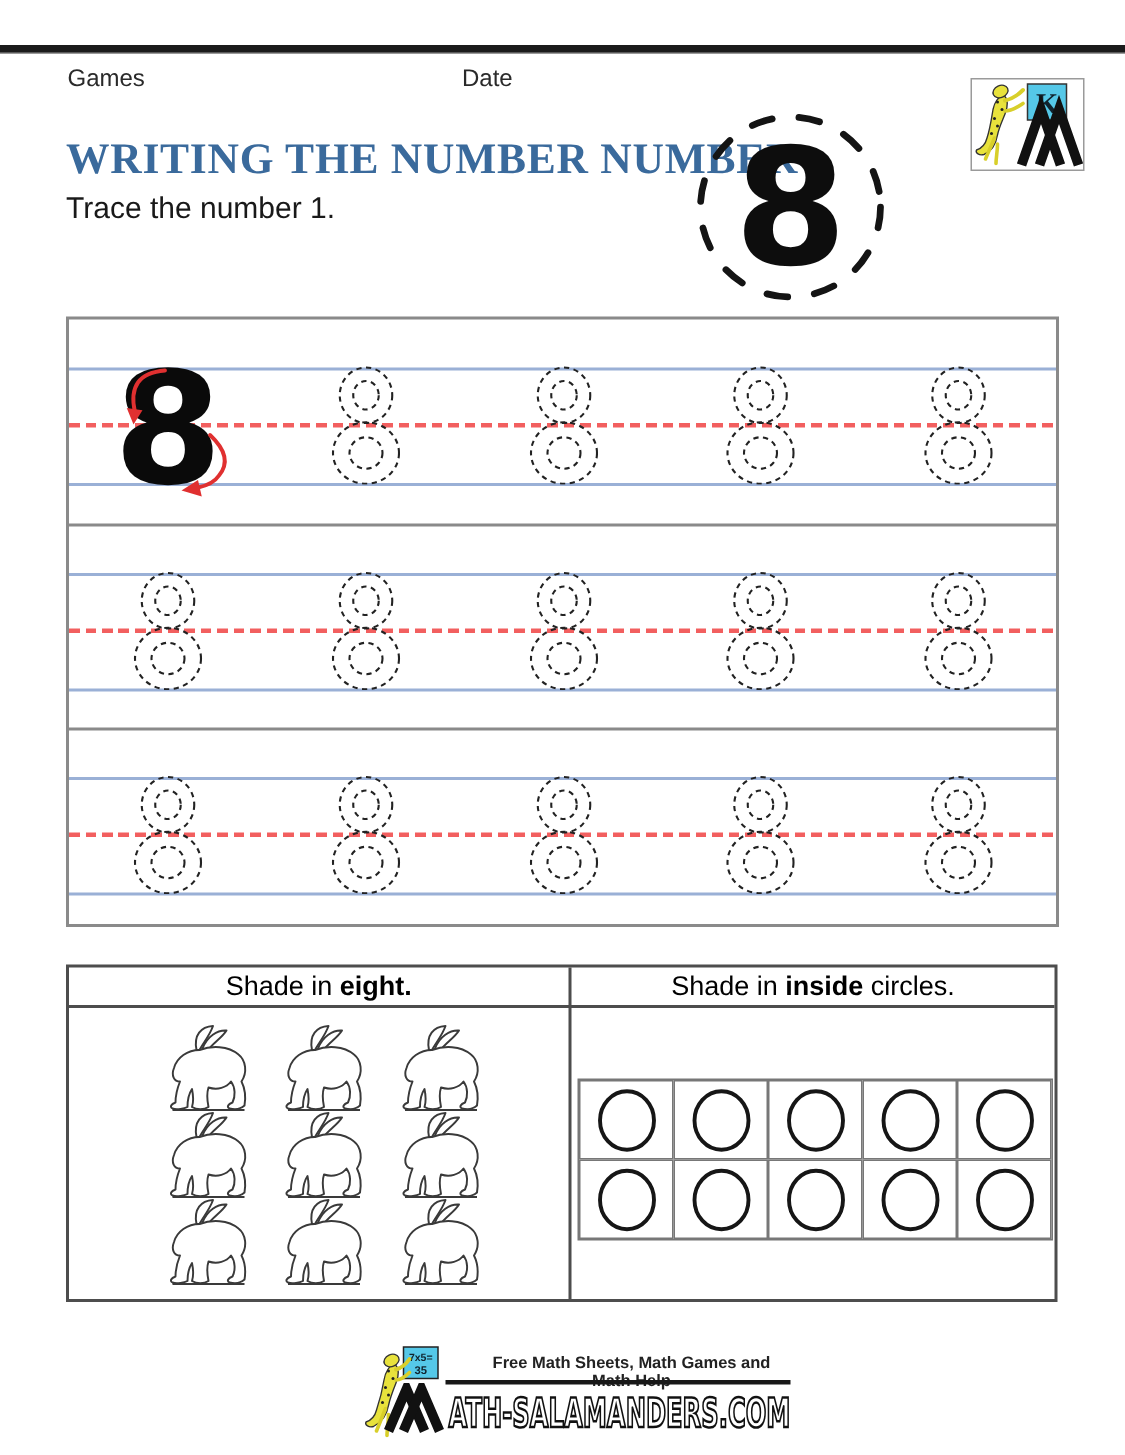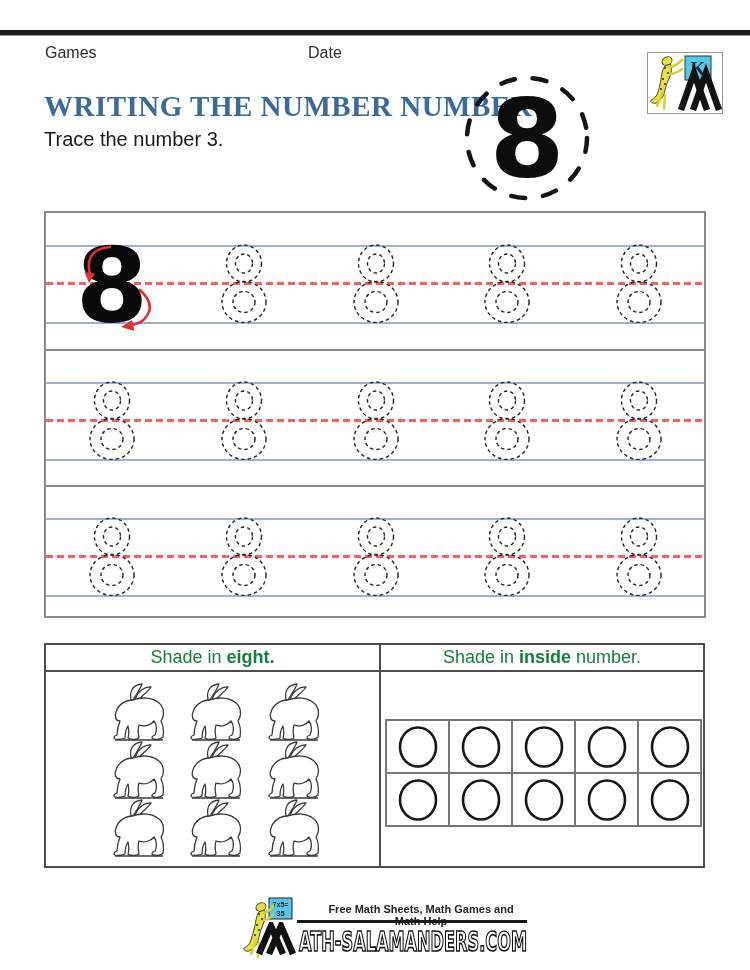--- a/index.html
+++ b/index.html
@@ -34,21 +34,21 @@
   .blue-line{position:absolute;left:0;width:100%;height:2px;background:var(--line-blue,#9ab0d6);}
   .red-line{position:absolute;left:0;width:100%;height:3px;
             background:repeating-linear-gradient(to right,var(--line-red,#f25f5f) 0 7px,rgba(0,0,0,0) 7px 11px);}
   .row-divider{position:absolute;left:0;width:100%;height:2px;background:#8a8a8a;}
   .dashed-eight{position:absolute;width:48px;height:80px;}
 
   
   #shade-box{left:44px;top:643px;width:661px;height:225px;border:2px solid #4d4d4d;box-sizing:border-box;}
   #shade-header-row{position:absolute;left:0;top:0;width:100%;height:27px;border-bottom:2px solid #4d4d4d;box-sizing:border-box;}
   #shade-vdivider{position:absolute;left:333px;top:0;width:2px;height:100%;background:#4d4d4d;}
-  .shade-header{position:absolute;top:2px;font-size:18px;color:#15803d;text-align:center;}
+  .shade-header{position:absolute;top:2px;font-size:18px;color:#000000;text-align:center;}
   #shade-header-left{left:0;width:333px;}
   #shade-header-right{left:335px;width:322px;}
   .bold{font-weight:bold;}
   .rabbit{position:absolute;width:72px;height:60px;}
 
   
   #ten-frame{position:absolute;left:339px;top:74px;width:315px;height:106px;border:1px solid #777;box-sizing:content-box;
              display:grid;grid-template-columns:repeat(5,63px);grid-template-rows:repeat(2,53px);}
   .tf-cell{border:1px solid #777;box-sizing:border-box;display:flex;align-items:center;justify-content:center;}
 
@@ -87,21 +87,21 @@
       <rect x="37" y="3" width="26" height="24" fill="#55c8e8" stroke="#333" stroke-width="1"></rect>
       <text x="50" y="22" font-family="Liberation Serif,serif" font-weight="bold" font-size="19" fill="#10232e" text-anchor="middle">K</text>
       <g>
         <polyline points="33,57 46,20 59,57" fill="none" stroke="#111" stroke-width="6.5"></polyline>
         <polyline points="45,57 58,20 71,57" fill="none" stroke="#111" stroke-width="6.5"></polyline>
       </g>
     </svg>
   </div>
 
   <div id="page-title" class="abs">WRITING THE NUMBER NUMBER</div>
-  <div id="trace-instruction" class="abs instruction">Trace the number 3.</div>
+  <div id="trace-instruction" class="abs instruction">Trace the number 1.</div>
 
   <div id="big-eight-wrap" class="abs">
     <svg width="145" height="140" viewBox="0 0 145 140">
       <ellipse cx="72" cy="70" rx="60" ry="60" fill="none" stroke="#141414" stroke-width="4.5" stroke-dasharray="14 18" stroke-linecap="round"></ellipse>
       <text x="72" y="108" text-anchor="middle" font-family="DejaVu Sans,sans-serif" font-weight="bold" font-size="108" fill="#0d0d0d">8</text>
     </svg>
   </div>
 
   <div id="practice-box" class="abs">
       <div class="row-section" style="top: 0px;">
@@ -214,21 +214,21 @@
       <div class="row-divider" style="top: 272px;"></div>
     </div>
 
   <div id="shade-box" class="abs">
     <div id="shade-header-row"></div>
     <div id="shade-vdivider"></div>
     <div id="shade-header-left" class="shade-header">
       <span>Shade in </span><span class="bold">eight.</span>
     </div>
     <div id="shade-header-right" class="shade-header">
-      <span>Shade in </span><span class="bold">inside</span><span> number.</span>
+      <span>Shade in </span><span class="bold">inside</span><span> circles.</span>
     </div>
     <div id="rabbit-grid">
         <div class="rabbit" style="left: 54px; top: 38px;"><svg width="72" height="60" viewBox="0 0 72 60">
             <g fill="#ffffff" stroke="#3a3a3a" stroke-width="1.3" stroke-linejoin="round">
               <path d="M31,17 C29,7 34,1.5 42,1 C40,7 35,13 33,17 Z"></path>
               <path d="M35,16 C38,8 45,3.5 51,4 C48,9 41,13 38,18 Z"></path>
               <path d="M33,17 C25,17 18,22 16,29 C14,34 16,38 20,38 C18,43 17,48 17,52 C14,53 13,55 15,56 C18,57 23,56 25,55 C25,51 26,46 28,43 C29,48 29,52 28,55 C31,57 36,57 39,55 C38,50 38,45 39,42 C45,44 51,42 54,38 C57,42 57,48 55,52 C52,53 51,55 53,56 C57,57 61,56 63,54 C64,48 63,42 61,38 C65,32 64,24 59,20 C52,14 41,14 33,17 Z"></path>
               <path d="M15,57 L63,57" fill="none"></path>
             </g>
           </svg></div>

